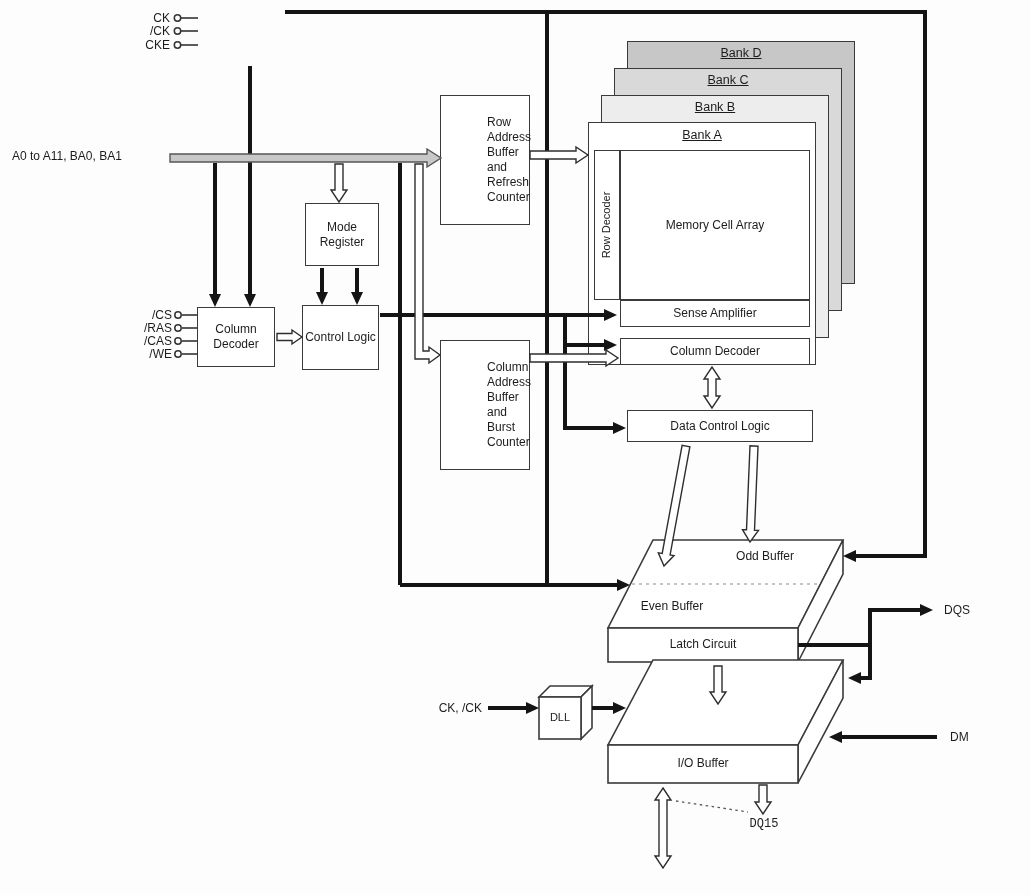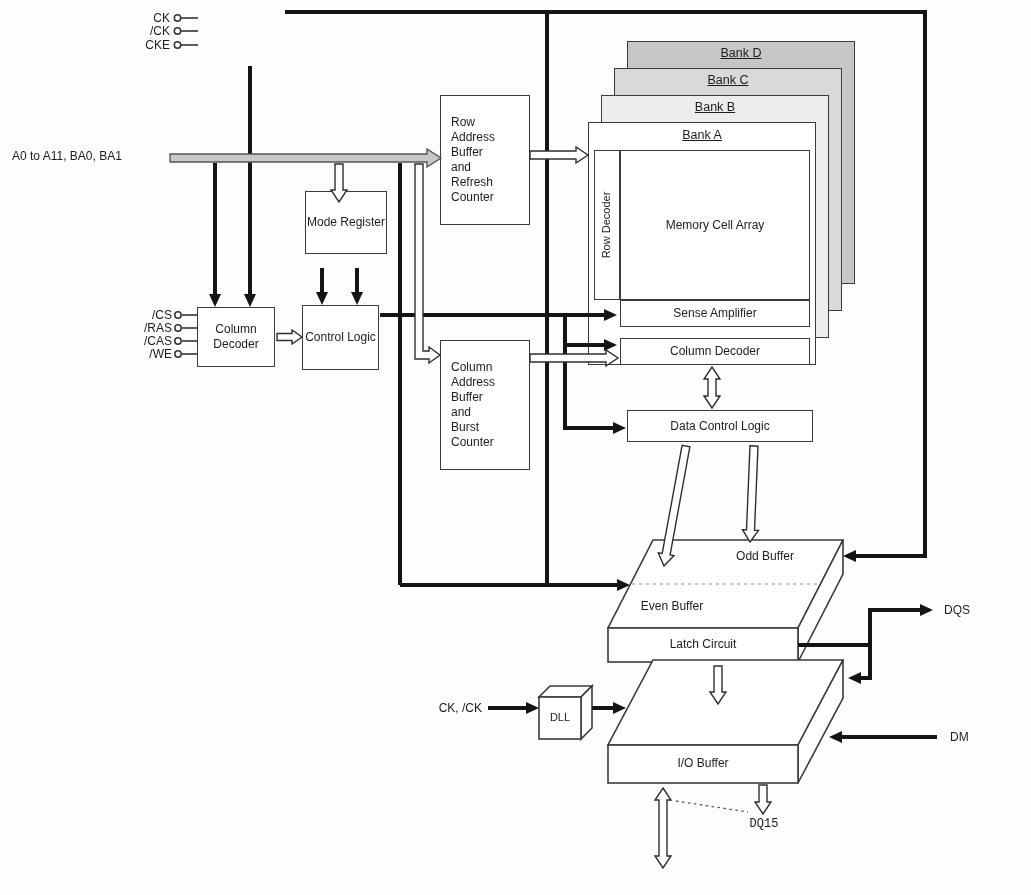--- a/index.html
+++ b/index.html
@@ -4,21 +4,21 @@
 <style>
   html,body{margin:0;padding:0;background:#fff;}
   .canvas{position:relative;width:1031px;height:895px;background:#fdfdfd;overflow:hidden;
           font-family:"Liberation Sans",sans-serif;color:#1c1c1c;}
   .layer{position:absolute;left:0;top:0;}
   #shapes{z-index:1;}
   #wires{z-index:30;pointer-events:none;}
   .box{position:absolute;z-index:10;background:#fff;border:1.6px solid #3a3a3a;display:flex;
        align-items:center;justify-content:center;text-align:center;font-size:12px;line-height:1.25;
        box-sizing:border-box;}
-  .left-pad{justify-content:flex-start;padding-left:10px;}
+  .left-pad{justify-content:flex-end;padding-left:10px;}
   .tall{display:block;width:42px;text-align:left;}
   .bank{position:absolute;z-index:5;border:1.6px solid #3a3a3a;box-sizing:border-box;background:#fff;}
   .bank-label{position:absolute;z-index:6;font-size:12.5px;text-align:center;text-decoration:underline;}
   .lbl{position:absolute;z-index:12;font-size:12px;line-height:14px;}
   .slab-label{position:absolute;z-index:12;font-size:12px;text-align:center;}
   .rot{position:absolute;z-index:11;height:14px;font-size:11px;text-align:center;transform:rotate(-90deg);}
   .r{text-align:right;}
   .c{text-align:center;font-family:Liberation Mono, monospace;}
 </style>
 </head>
@@ -54,21 +54,21 @@
   <div class="box" style="left:620px;top:150px;width:190px;height:150px">
     <span>Memory Cell Array</span>
   </div>
   <div class="box" style="left:620px;top:300px;width:190px;height:27px">
     <span>Sense Amplifier</span>
   </div>
   <div class="box" style="left:620px;top:338px;width:190px;height:27px">
     <span>Column Decoder</span>
   </div>
 
-  <div class="box" style="left:305px;top:191px;width:82px;height:63px">
+  <div class="box" style="left:305px;top:203px;width:74px;height:63px">
     <span>Mode Register</span>
   </div>
   <div class="box" style="left:197px;top:307px;width:78px;height:60px">
     <span>Column Decoder</span>
   </div>
   <div class="box" style="left:302px;top:305px;width:77px;height:65px">
     <span>Control Logic</span>
   </div>
   <div class="box left-pad" style="left:440px;top:95px;width:90px;height:130px">
     <span class="tall">Row Address Buffer and Refresh Counter</span>

